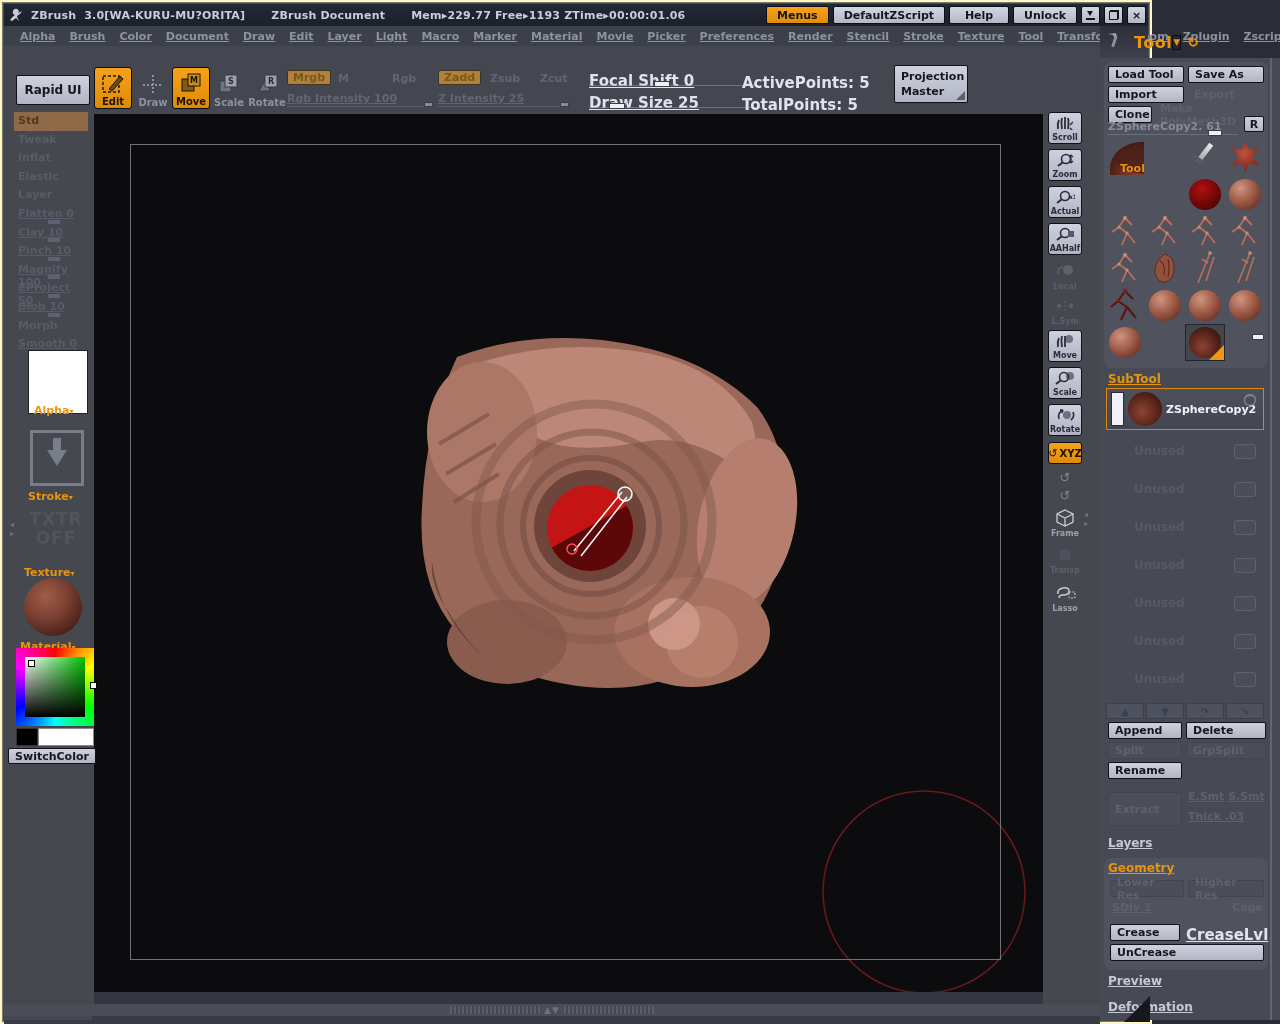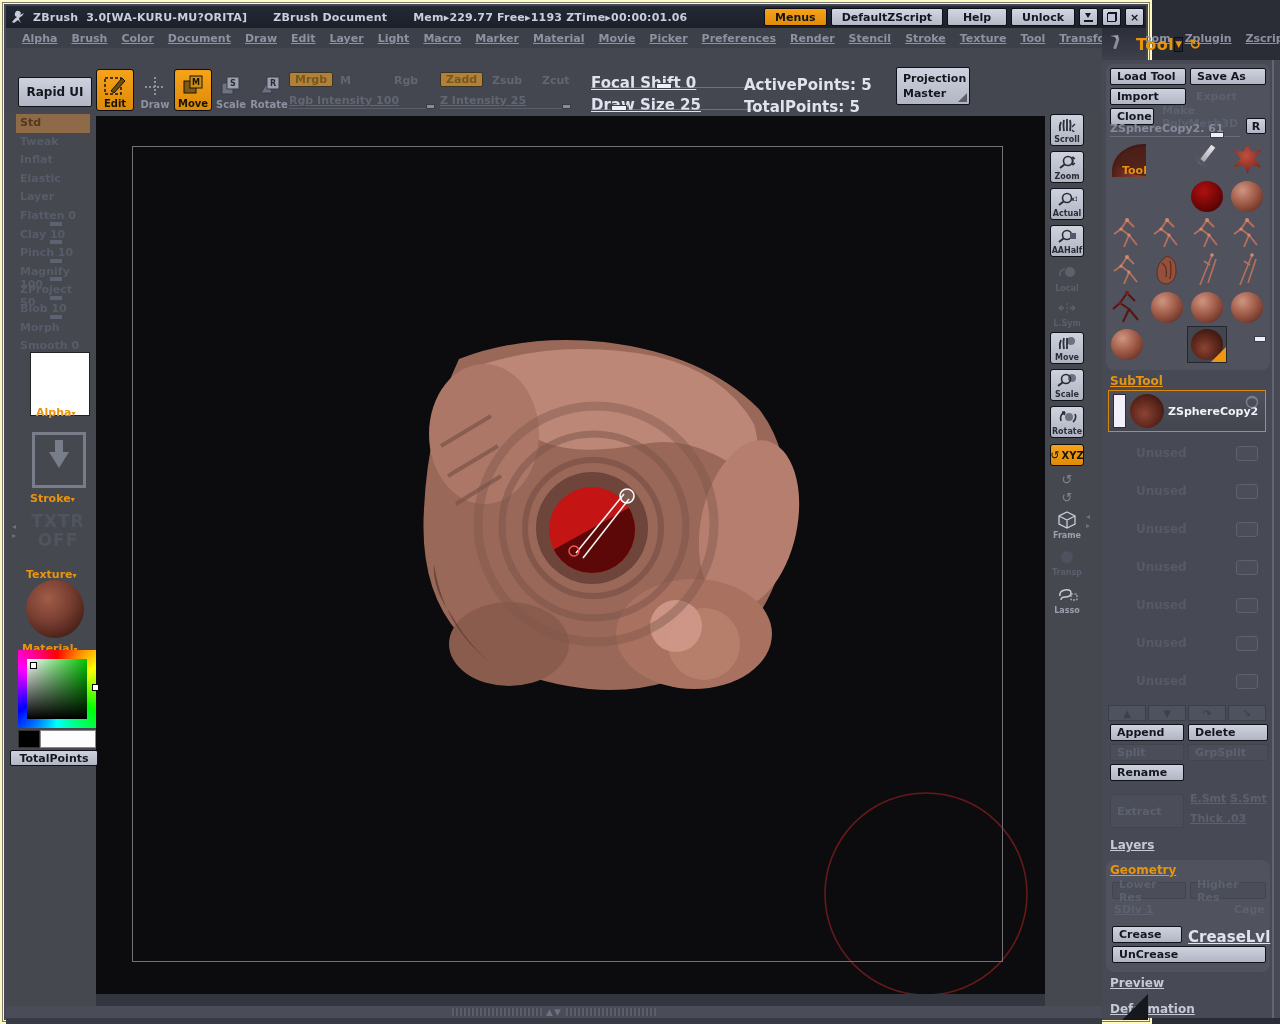--- a/index.html
+++ b/index.html
@@ -1,19 +1,19 @@
 <!DOCTYPE html>
 <html><head>
 <meta charset="utf-8">
 <style>
   * { margin:0; padding:0; box-sizing:border-box; }
   html,body { width:1280px; height:1024px; background:#2a2d35; overflow:hidden;
     font-family:"DejaVu Sans","Liberation Sans",sans-serif; }
   .window { position:relative; width:1152px; height:1024px; background:#45484f;
-    border:4px solid #fef9c3; outline:1px solid #7a7a72; outline-offset:-3px; }
+    border:2px solid #fef9c3; outline:1px solid #7a7a72; outline-offset:-3px; }
 
   
   .titlebar { position:absolute; left:2px; top:2px; right:2px; height:22px;
     background:linear-gradient(#232836,#1b2029); color:#c9cedc; font-size:11px; font-weight:bold;
     display:flex; align-items:center; white-space:nowrap; z-index:40; }
   .logo { width:18px; height:18px; margin:0 6px 0 3px; display:flex; align-items:center; justify-content:center; }
   .tb-text { margin-right:26px; letter-spacing:.2px; }
   .tb-stats { margin-right:0; }
   .tb-spacer { flex:1; }
   .tb-btn { height:18px; margin-left:4px; padding:1px 10px; font-size:11px; font-weight:bold;
@@ -69,21 +69,21 @@
   .proj-master { position:absolute; left:890px; top:19px; width:74px; height:38px; padding:3px 0 0 6px;
     line-height:15px; font-size:11px; position:absolute; }
   .proj-master::after { content:""; position:absolute; right:2px; bottom:2px;
     border-left:9px solid transparent; border-bottom:9px solid #5c5f6a; }
 
   
   .left-sidebar { position:absolute; left:2px; top:110px; width:88px; bottom:2px; background:#45484f; z-index:10; }
   .lb-list { position:absolute; left:10px; top:0; width:74px; }
   .lb-item { height:18.6px; position:relative; font-size:11px; font-weight:bold; color:#575c69; padding:2px 0 0 4px; }
   .lb-item.active { background:#8f6a49; color:#54391f; }
-  .lb-item.slider .lb-label { }
+  .lb-item.slider .lb-label { text-decoration:underline; }
   .lb-notch { display:none; }
   .lb-item.slider .lb-notch { display:block; position:absolute; left:34px; bottom:0; width:12px; height:4px; background:#5d6270; }
   .alpha-thumb { position:absolute; left:24px; top:238px; width:60px; height:64px; background:#fff; border:1px solid #222; }
   .side-label { position:absolute; font-size:11px; font-weight:bold; color:#e8940f; }
   .side-label .dd { font-size:8px; }
   .stroke-thumb { position:absolute; left:26px; top:318px; width:54px; height:56px; border:3px solid #787d8a;
     display:flex; align-items:center; justify-content:center; }
   .stroke-arrow { width:0; height:0; border-left:10px solid transparent; border-right:10px solid transparent;
     border-top:16px solid #787d8a; position:relative; }
   .stroke-arrow::before { content:""; position:absolute; left:-4px; top:-28px; width:8px; height:13px; background:#787d8a; }
@@ -410,21 +410,21 @@
 
     <div class="color-picker">
       <div class="cp-inner"></div>
       <span class="cp-dot" style="left:12px;top:12px"></span>
       <span class="cp-dot" style="right:-3px;top:34px"></span>
     </div>
     <div class="swatch-row">
       <span class="swatch-black"></span>
       <span class="swatch-white"></span>
     </div>
-    <div class="btn switch-color">TotalPoints</div>
+    <div class="btn switch-color">SwitchColor</div>
 
     <span class="pane-arrows" style="left:6px;top:408px">
         <span>◂</span>
         <span>▸</span>
       </span>
   </div>
 
   <div class="canvas">
     <svg width="949" height="878" viewBox="0 0 949 878">
 

